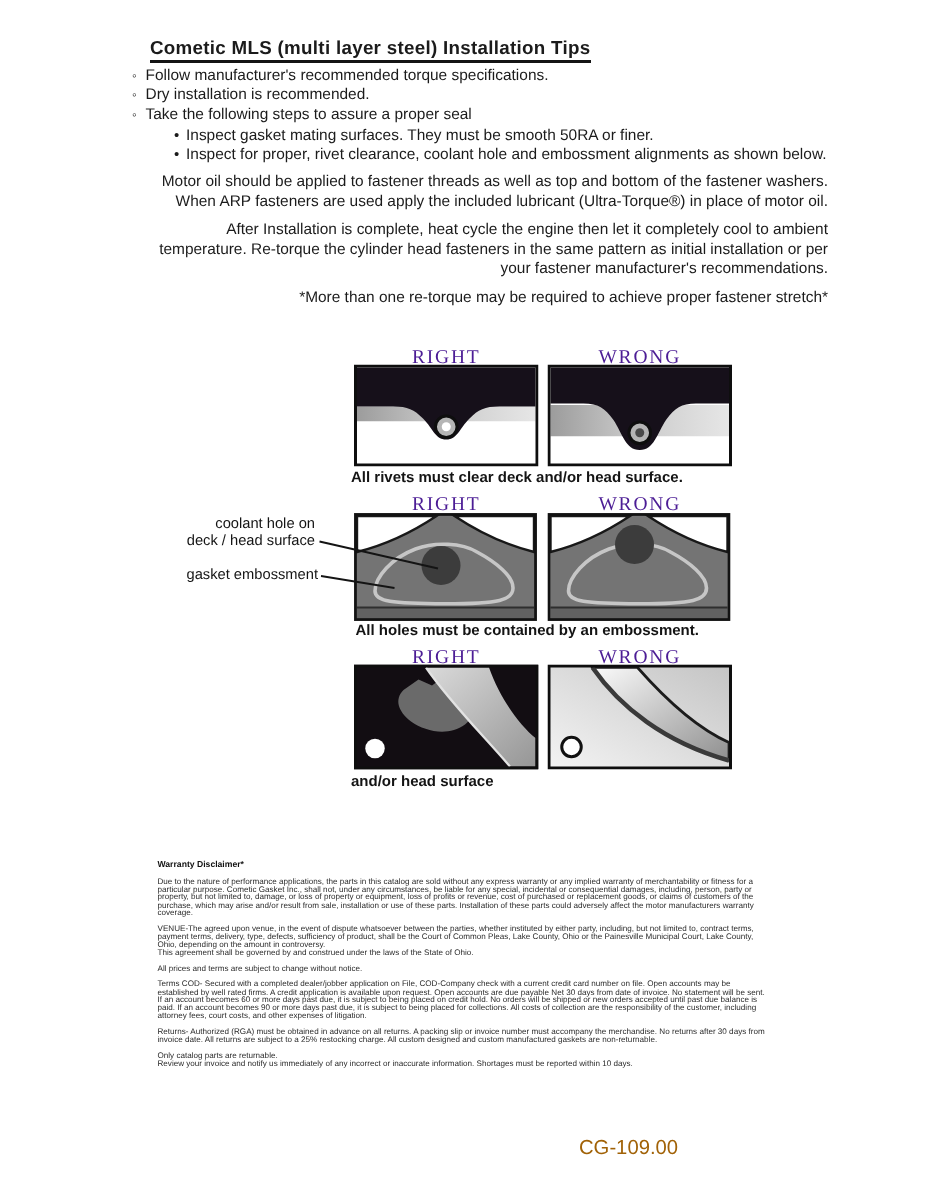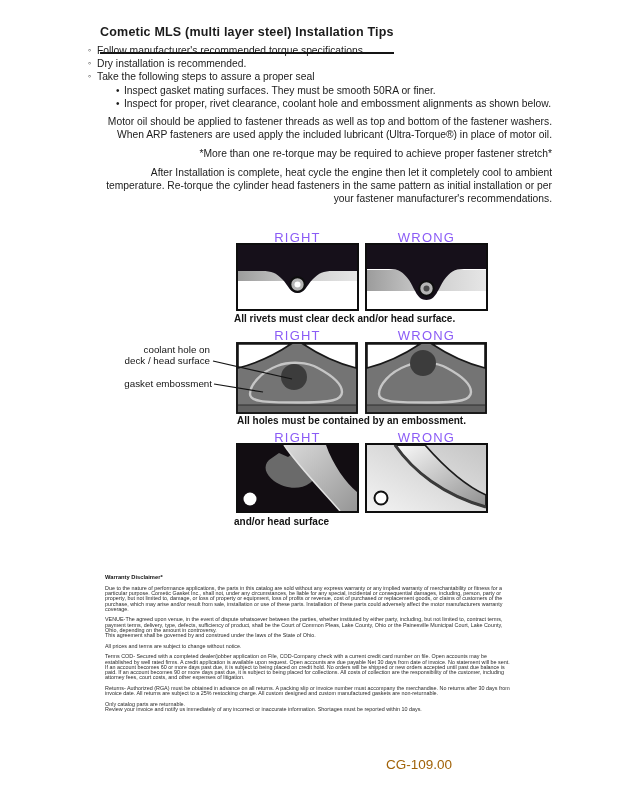--- a/index.html
+++ b/index.html
@@ -1,29 +1,29 @@
 <!DOCTYPE html>
 <html><head>
 <meta charset="utf-8">
 <style>
   html,body{margin:0;padding:0;background:#fff;}
   .page{position:relative;width:618px;height:800px;background:#ffffff;overflow:hidden;
         font-family:"Liberation Sans","DejaVu Sans",sans-serif;color:#1b1b1b;}
   .abs{position:absolute;}
   .title{left:100px;top:25px;font-size:12.5px;font-weight:bold;letter-spacing:.2px;
-         border-bottom:2px solid #141414;padding-bottom:13px;}
+         border-bottom:2px solid #141414;padding-bottom:1px;}
   .bullets{left:88px;top:44px;width:482px;font-size:10.3px;line-height:13.2px;}
   .brow{display:flex;}
   .brow .m{width:9px;flex:0 0 9px;font-size:9px;}
   .brow.sub{padding-left:28px;}
   .brow.sub .m{font-size:10px;width:8px;flex:0 0 8px;}
   .diesel{left:100px;top:115px;width:452px;font-size:10.3px;line-height:13px;}
   .diesel h3{font-size:11.5px;margin:0 0 6px 0;}
   .diesel p{margin:0 0 6px 0;text-align:right;}
-  .fig-label{width:123px;text-align:center;font-size:13px;letter-spacing:1.2px;color:#8b5cf6;}
+  .fig-label{width:123px;text-align:center;font-size:13px;letter-spacing:1.2px;color:#4c1d95;font-family:Liberation Serif, serif;}
   .caption{font-size:10px;font-weight:bold;line-height:11.5px;color:#141414;}
   .ann{font-size:9.8px;line-height:10.5px;text-align:right;color:#141414;}
   .panel{display:block;}
   .disclaimer{left:105px;top:574px;width:818px;transform:scale(0.5);transform-origin:0 0;
               font-size:10.8px;line-height:10.4px;color:#2a2a2a;}
   .disclaimer h4{font-size:11.5px;margin:0 0 12px 0;color:#111;}
   .disclaimer p{margin:0 0 11px 0;}
   .disclaimer p.tight{margin-bottom:0;}
   .docnum{left:386px;top:757px;font-size:13.5px;color:#a16207;}
   svg{display:block;}
@@ -54,22 +54,22 @@
       <span>Inspect gasket mating surfaces.  They must be smooth 50RA or finer.</span>
     </div>
     <div class="brow sub">
       <span class="m">•</span>
       <span>Inspect for proper, rivet clearance, coolant hole and embossment alignments as shown below.</span>
     </div>
   </div>
 
   <div class="abs diesel">
     <p>Motor oil should be applied to fastener threads as well as top and bottom of the fastener washers. When ARP fasteners are used apply the included lubricant (Ultra-Torque®) in place of motor oil.</p>
+    <p>After Installation is complete, heat cycle the engine then let it completely cool to ambient temperature. Re-torque the cylinder head fasteners in the same pattern as initial installation or per your fastener manufacturer's recommendations.</p>
     <p>*More than one re-torque may be required to achieve proper fastener stretch*</p>
-    <p>After Installation is complete, heat cycle the engine then let it completely cool to ambient temperature. Re-torque the cylinder head fasteners in the same pattern as initial installation or per your fastener manufacturer's recommendations.</p>
   </div>
 
   <div class="abs fig-label" style="left:236px;top:230px;">RIGHT</div>
   <div class="abs fig-label" style="left:365px;top:230px;">WRONG</div>
 
   <svg class="abs panel" style="left:236px;top:243px;" width="123" height="68" viewBox="0 0 123 68">
     <defs>
       <linearGradient id="gBandA" x1="0" y1="0" x2="1" y2="0">
         <stop offset="0" stop-color="#9c9c9c"></stop>
           <stop offset="0.45" stop-color="#c9c9c9"></stop>

